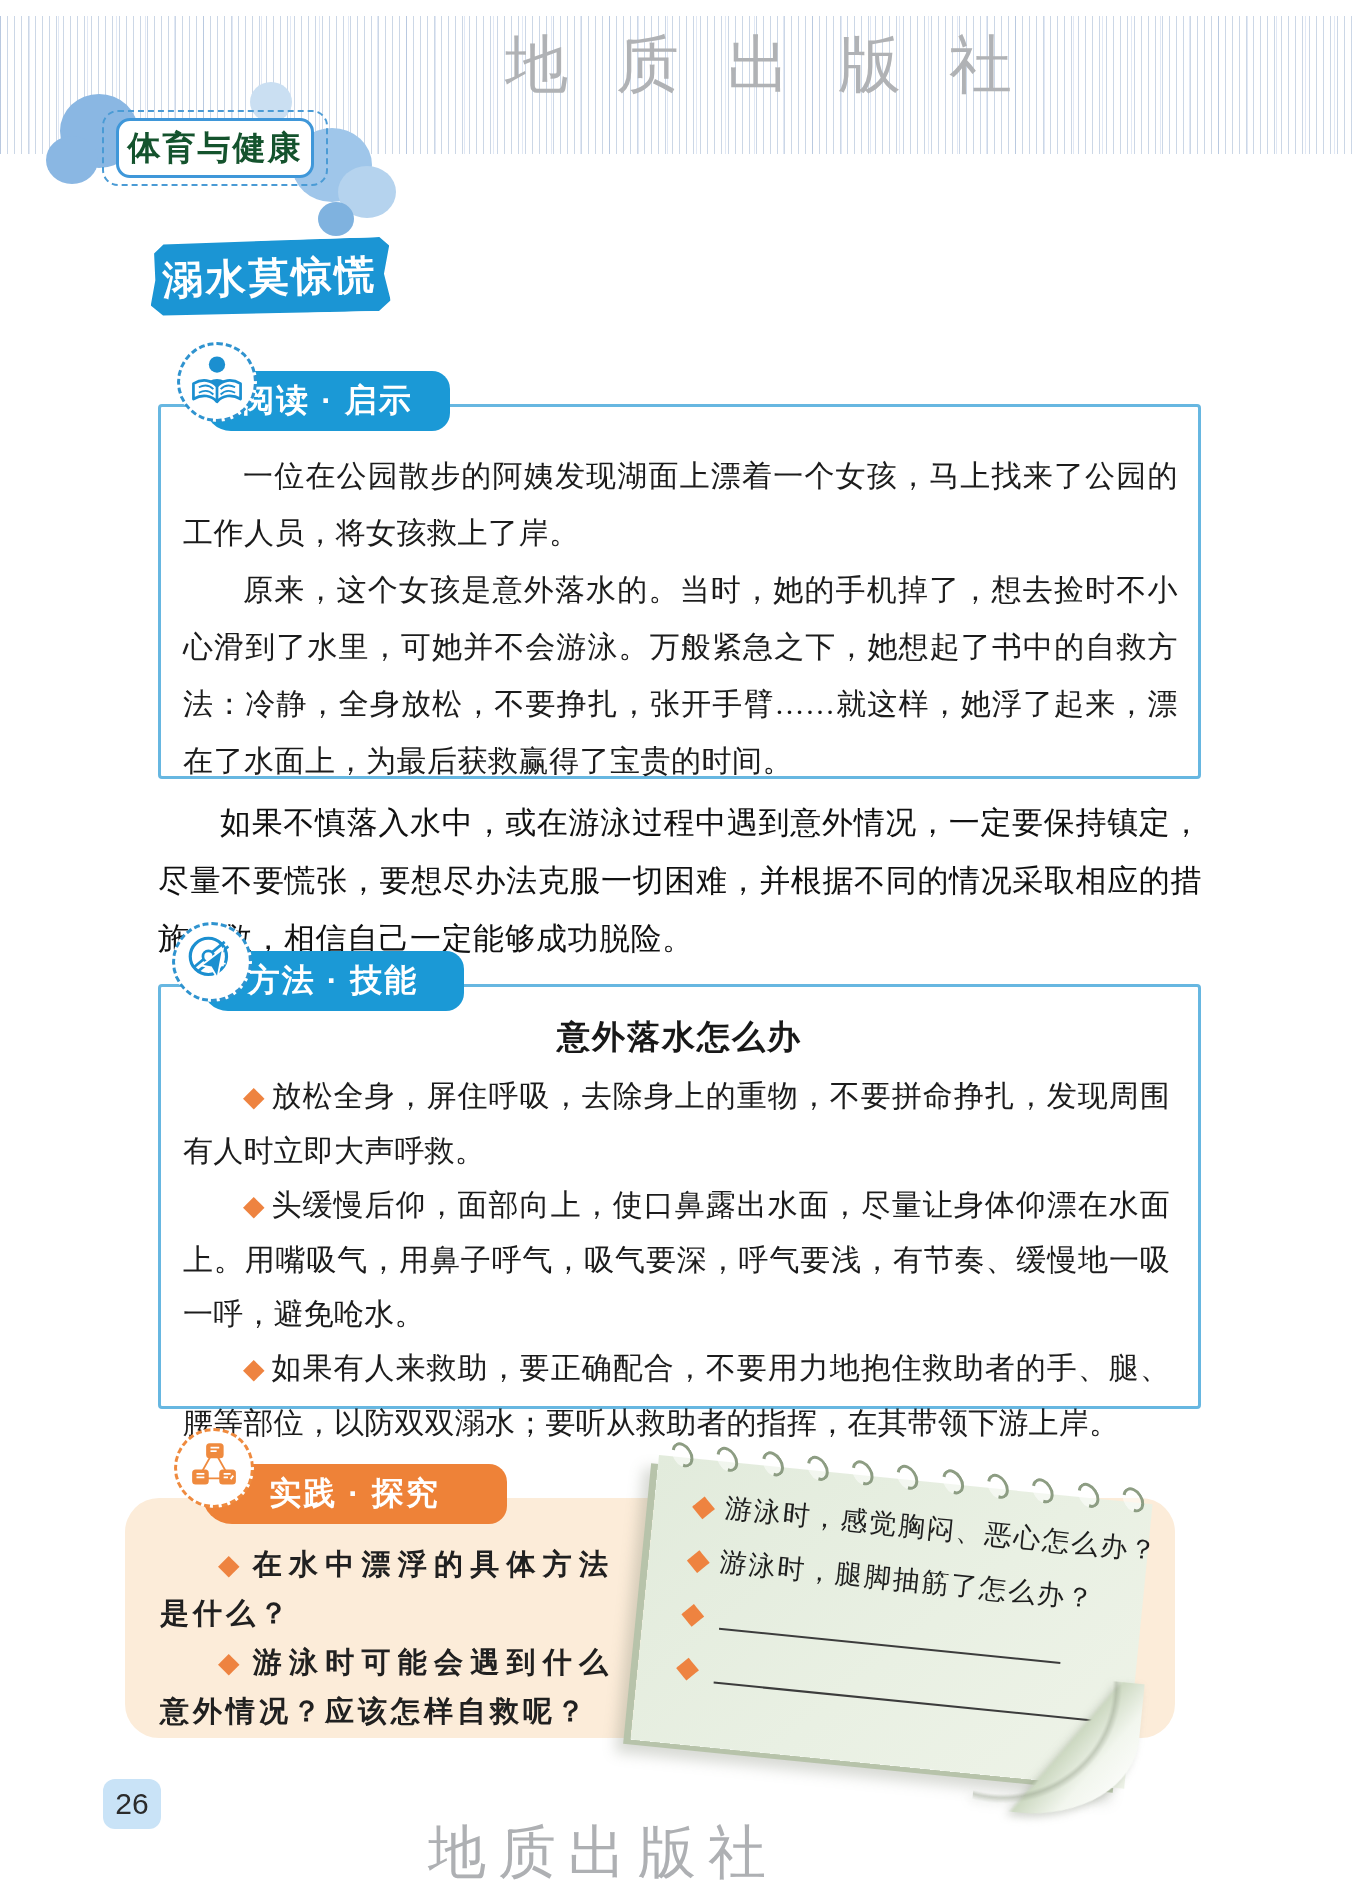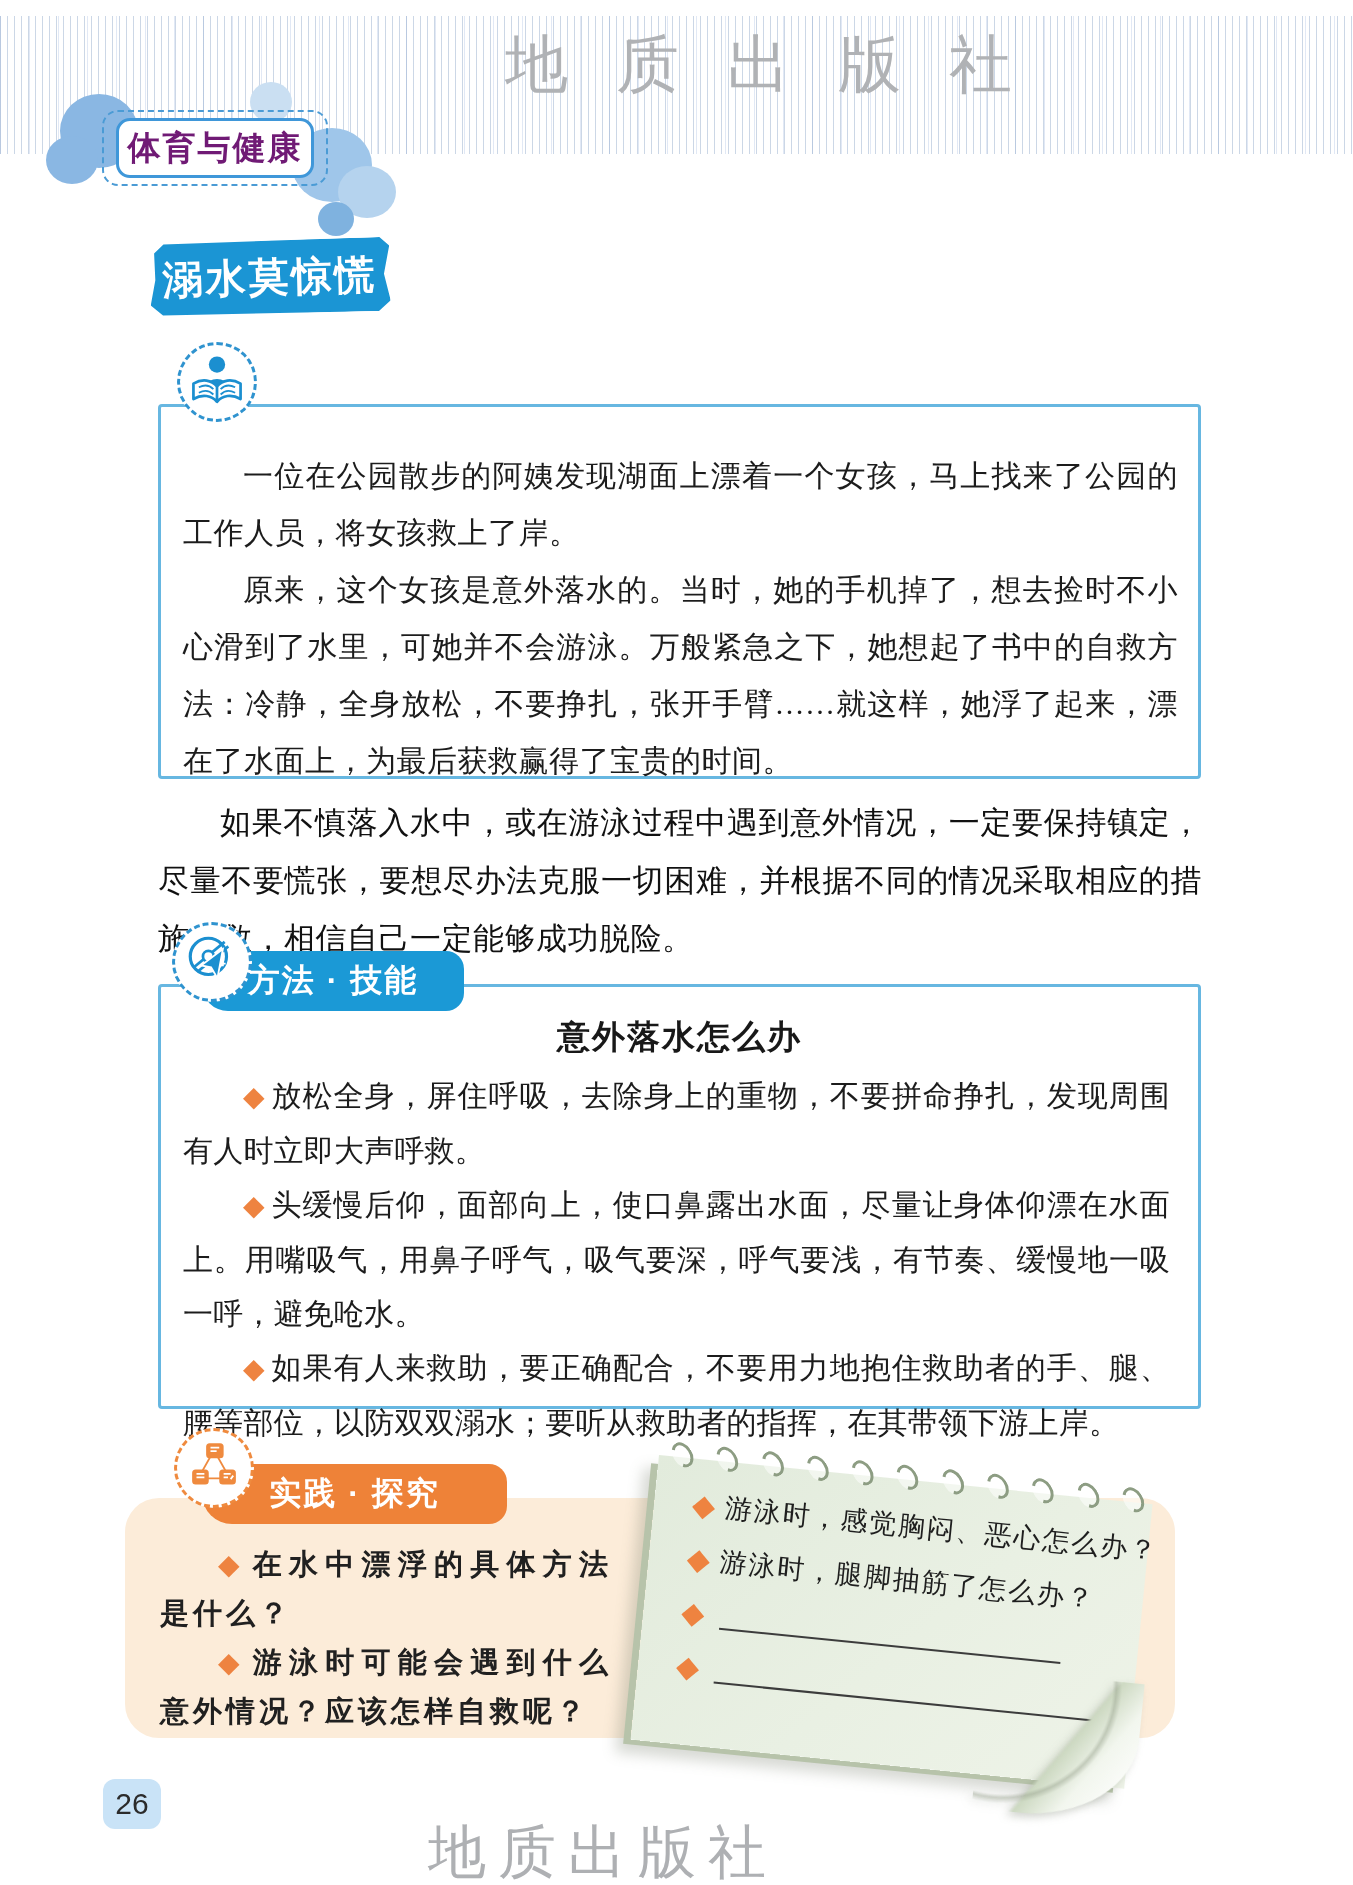--- a/index.html
+++ b/index.html
@@ -38,21 +38,21 @@
   .c5 { left:338px; top:150px; width:58px; height:52px; background:#b5d3ee; }
   .c6 { left:318px; top:186px; width:36px; height:34px; background:#7fb2df; }
   .badge-dashed {
     position:absolute; left:102px; top:94px; width:226px; height:76px;
     border:2px dashed #4a9bd5; border-radius:16px; background:transparent; z-index:4;
   }
   .subject-badge {
     position:absolute; left:116px; top:102px; width:198px; height:60px;
     background:#ffffff; border:3px solid #3f97d9; border-radius:14px;
     display:flex; align-items:center; justify-content:center;
-    color:#701a75; font-size:33px; font-weight:bold; letter-spacing:2px; z-index:5;
+    color:#14532d; font-size:33px; font-weight:bold; letter-spacing:2px; z-index:5;
   }
 
   
   .lesson-banner {
     position:absolute; left:150px; top:224px; width:240px; height:74px;
     background:#1b95d4; transform:rotate(-1.6deg);
     clip-path:polygon(2% 14%, 6% 2%, 96% 0%, 100% 12%, 97.5% 50%, 100% 86%, 95% 100%, 5% 98%, 0% 84%, 2.2% 50%);
     display:flex; align-items:center; justify-content:center;
     color:#ffffff; font-size:40px; font-weight:bold; letter-spacing:3px; z-index:6;
   }
@@ -175,20 +175,21 @@
   <div class="cloud c2"></div>
   <div class="cloud c3"></div>
   <div class="cloud c4"></div>
   <div class="cloud c5"></div>
   <div class="cloud c6"></div>
   <div class="badge-dashed"></div>
   <div class="subject-badge">体育与健康</div>
 
   <div class="lesson-banner">溺水莫惊慌</div>
 
+  <div class="sec-pill reading-pill">阅读 · 启示</div>
   <div class="sec-circle reading-circle">
     <span>
       <svg width="58" height="58" viewBox="0 0 64 64">
         <circle cx="32" cy="15" r="9" fill="#1b8fd0"></circle>
         <path d="M15 40 Q32 22 49 40 L49 42 L15 42 Z" fill="#1b8fd0"></path>
         <path d="M6 36 C16 30 26 32 32 39 C38 32 48 30 58 36 L58 53 C48 47 38 49 32 56 C26 49 16 47 6 53 Z" fill="#ffffff" stroke="#1b8fd0" stroke-width="3" stroke-linejoin="round"></path>
         <line x1="32" y1="39" x2="32" y2="56" stroke="#1b8fd0" stroke-width="3"></line>
         <path d="M12 40 C18 37 24 38 28 42 M12 46 C18 43 24 44 28 48" stroke="#1b8fd0" stroke-width="2" fill="none"></path>
         <path d="M52 40 C46 37 40 38 36 42 M52 46 C46 43 40 44 36 48" stroke="#1b8fd0" stroke-width="2" fill="none"></path>
       </svg>

